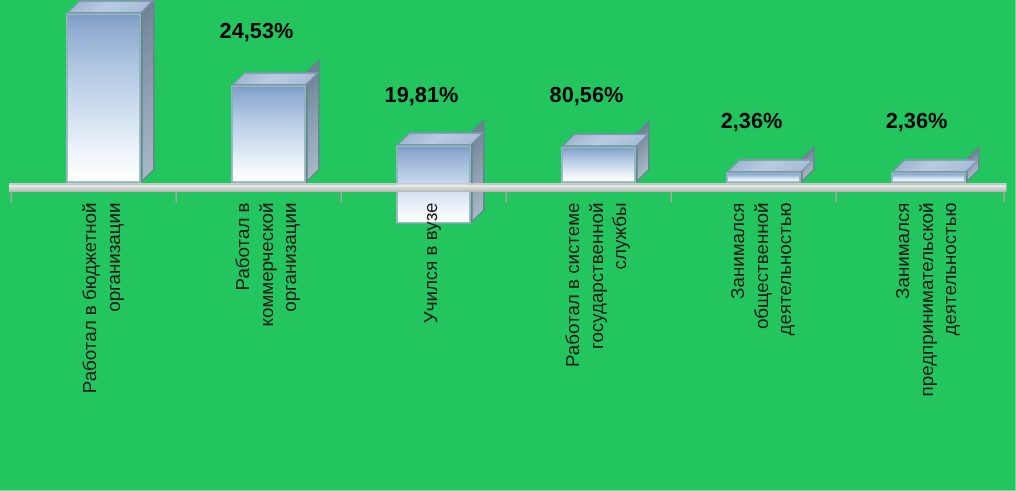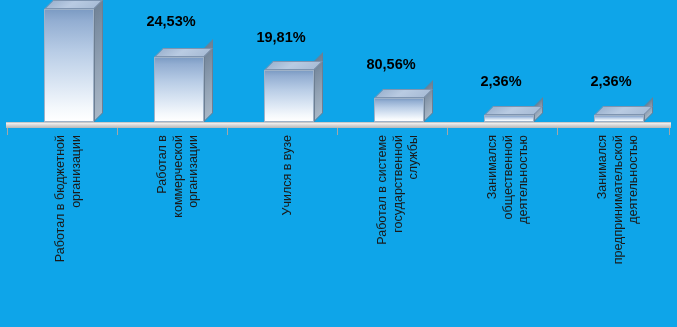--- a/index.html
+++ b/index.html
@@ -11,21 +11,21 @@
     width: 677px;
     height: 327px;
     overflow: hidden;
     font-family: "Liberation Sans", sans-serif;
   }
 
   #chart-root {
     position: relative;
     width: 677px;
     height: 327px;
-    background: #0ea5e9;
+    background: #22c55e;
   }
 
   
   .plot-area {
     position: absolute;
     left: 0;
     top: 0;
     width: 677px;
     height: 122px;
   }
@@ -154,21 +154,21 @@
 
     <div class="category-slot" style="left:116px; width:110px;">
       <div class="value-label" style="top:13px;">24,53%</div>
       <div class="bar3d" style="left:38px; width:50px; height:74px;">
         <div class="bar-side" style="left:50px; width:9px; height:74px;"></div>
         <div class="bar-top" style="left:0px; top:0px; width:50px; height:9px;"></div>
         <div class="bar-front" style="width:50px; height:65px;"></div>
       </div>
     </div>
 
-    <div class="category-slot" style="left:226px; width:110px;">
+    <div class="category-slot" style="left:226px; width:110px;margin-top:27px;">
       <div class="value-label" style="top:29px;">19,81%</div>
       <div class="bar3d" style="left:38px; width:50px; height:61px;">
         <div class="bar-side" style="left:50px; width:9px; height:61px;"></div>
         <div class="bar-top" style="left:0px; top:0px; width:50px; height:9px;"></div>
         <div class="bar-front" style="width:50px; height:52px;"></div>
       </div>
     </div>
 
     <div class="category-slot" style="left:336px; width:110px;">
       <div class="value-label" style="top:56px;">80,56%</div>

